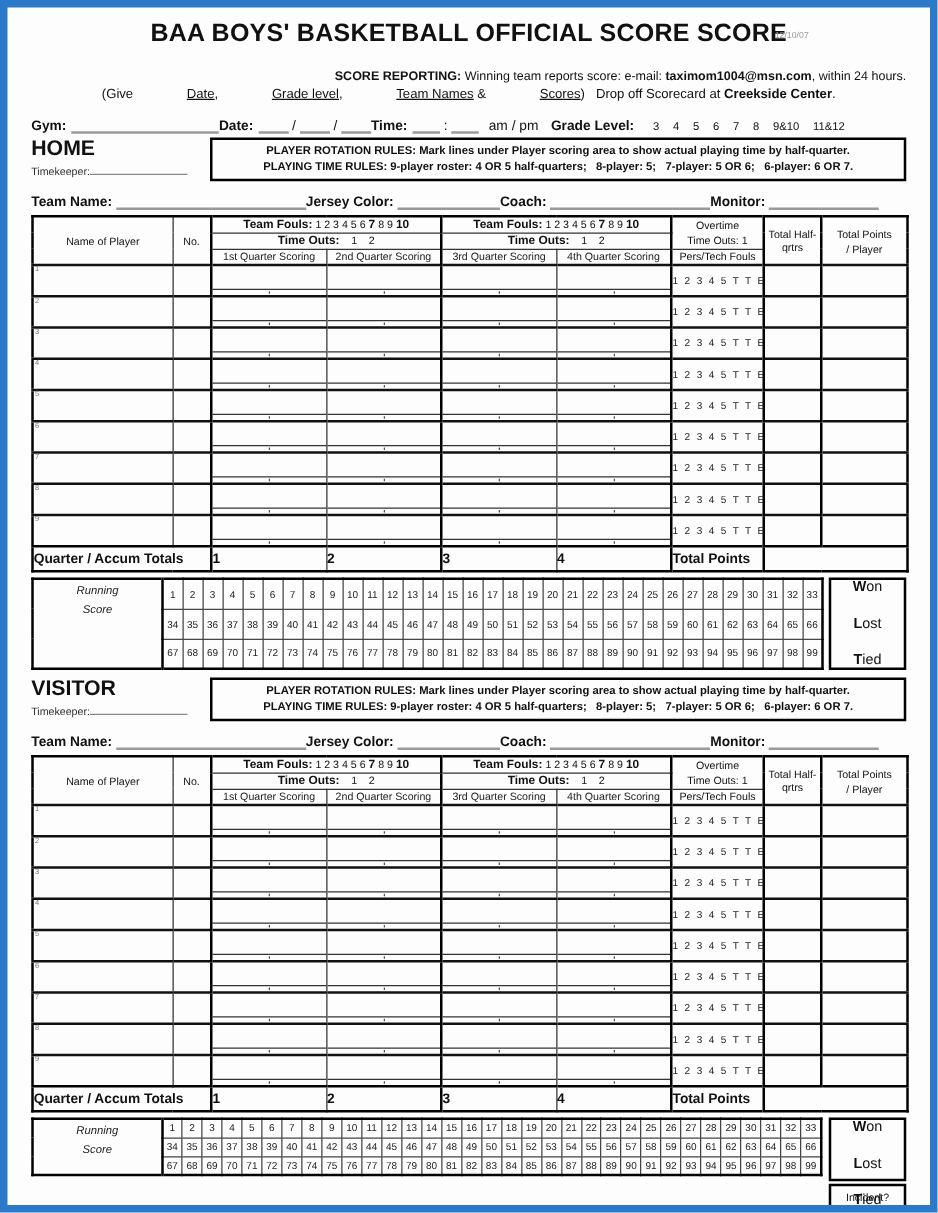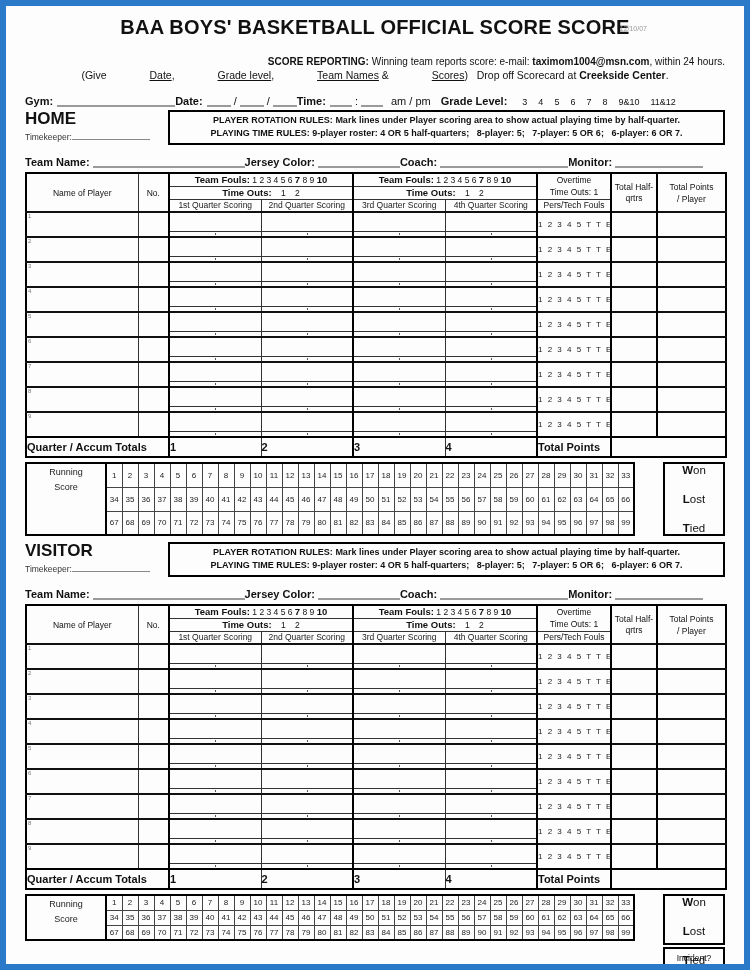--- a/index.html
+++ b/index.html
@@ -69,21 +69,21 @@
   .half-strip::after { content:""; position:absolute; left:50%; top:1px; bottom:1px; width:1px; background:#555; }
   .fouls-cell { font-size:8px; text-align:center; letter-spacing:1.5px; color:#222; white-space:nowrap; }
   .totals-row td { height:20px; border-top:2px solid #000; font-weight:bold; font-size:11px; }
   .tot-label { }
   .tot-q { text-align:left; padding-left:3px; }
   .tot-tp { text-align:left; padding-left:3px; }
   
   .bottom-flex { display:flex; justify-content:space-between; align-items:stretch; margin-top:4px; width:700px; }
   .rs-table { border:2px solid #000; flex:none; }
   .rs-table td { border:1px solid #444; }
-  .rs-label { width:80px; text-align:center; font-size:9px; color:#222; vertical-align:top; border-right:2px solid #000 !important; }
+  .rs-label { width:104px; text-align:center; font-size:9px; color:#222; vertical-align:top; border-right:2px solid #000 !important;font-style:italic; }
   .rs-label div { line-height:15px; }
   .rs-cell { width:16px; height:15px; font-size:8px; text-align:center; color:#222; }
   .wlt { border:2px solid #000; width:62px; display:flex; flex-direction:column; justify-content:space-evenly; text-align:center; font-size:11.5px;gap:17px; }
   .wlt .res::first-letter { font-weight:bold; }
   .right-col { display:flex; flex-direction:column; width:62px; }
   .right-col .wlt { width:62px; height:51px; }
   .incident-box { border:2px solid #000; border-top:2px solid #000; margin-top:2px; text-align:center; font-size:8.5px; line-height:13px; padding:3px 0; }
   .vis-bottom { display:flex; justify-content:space-between; margin-top:4px; width:700px; }
   .vis-left { width:633px; }
   

